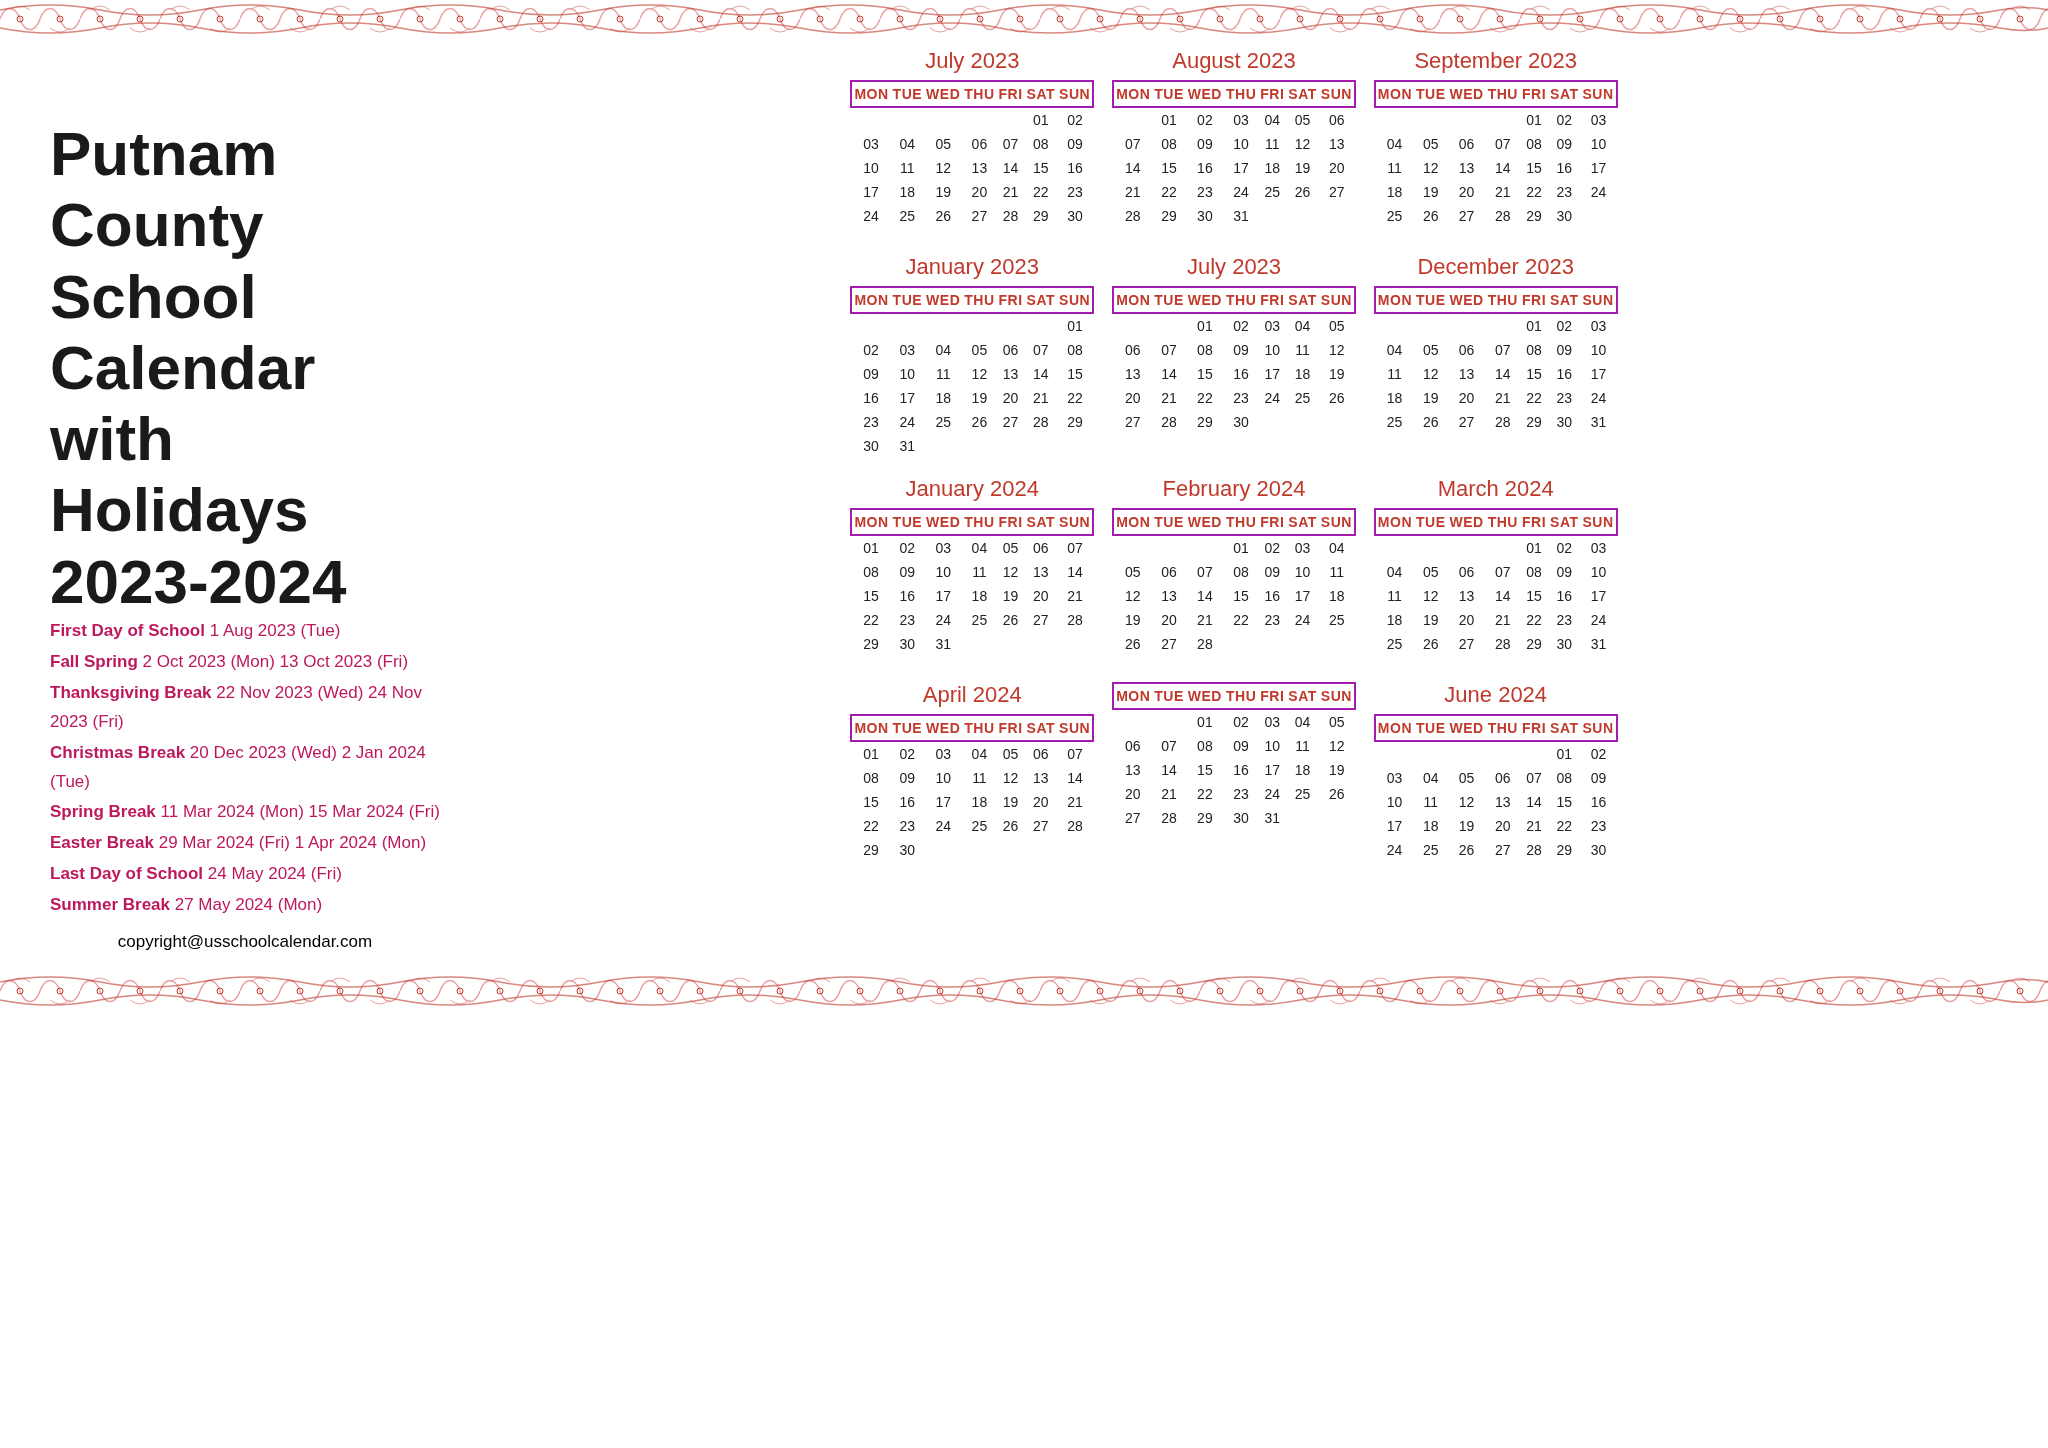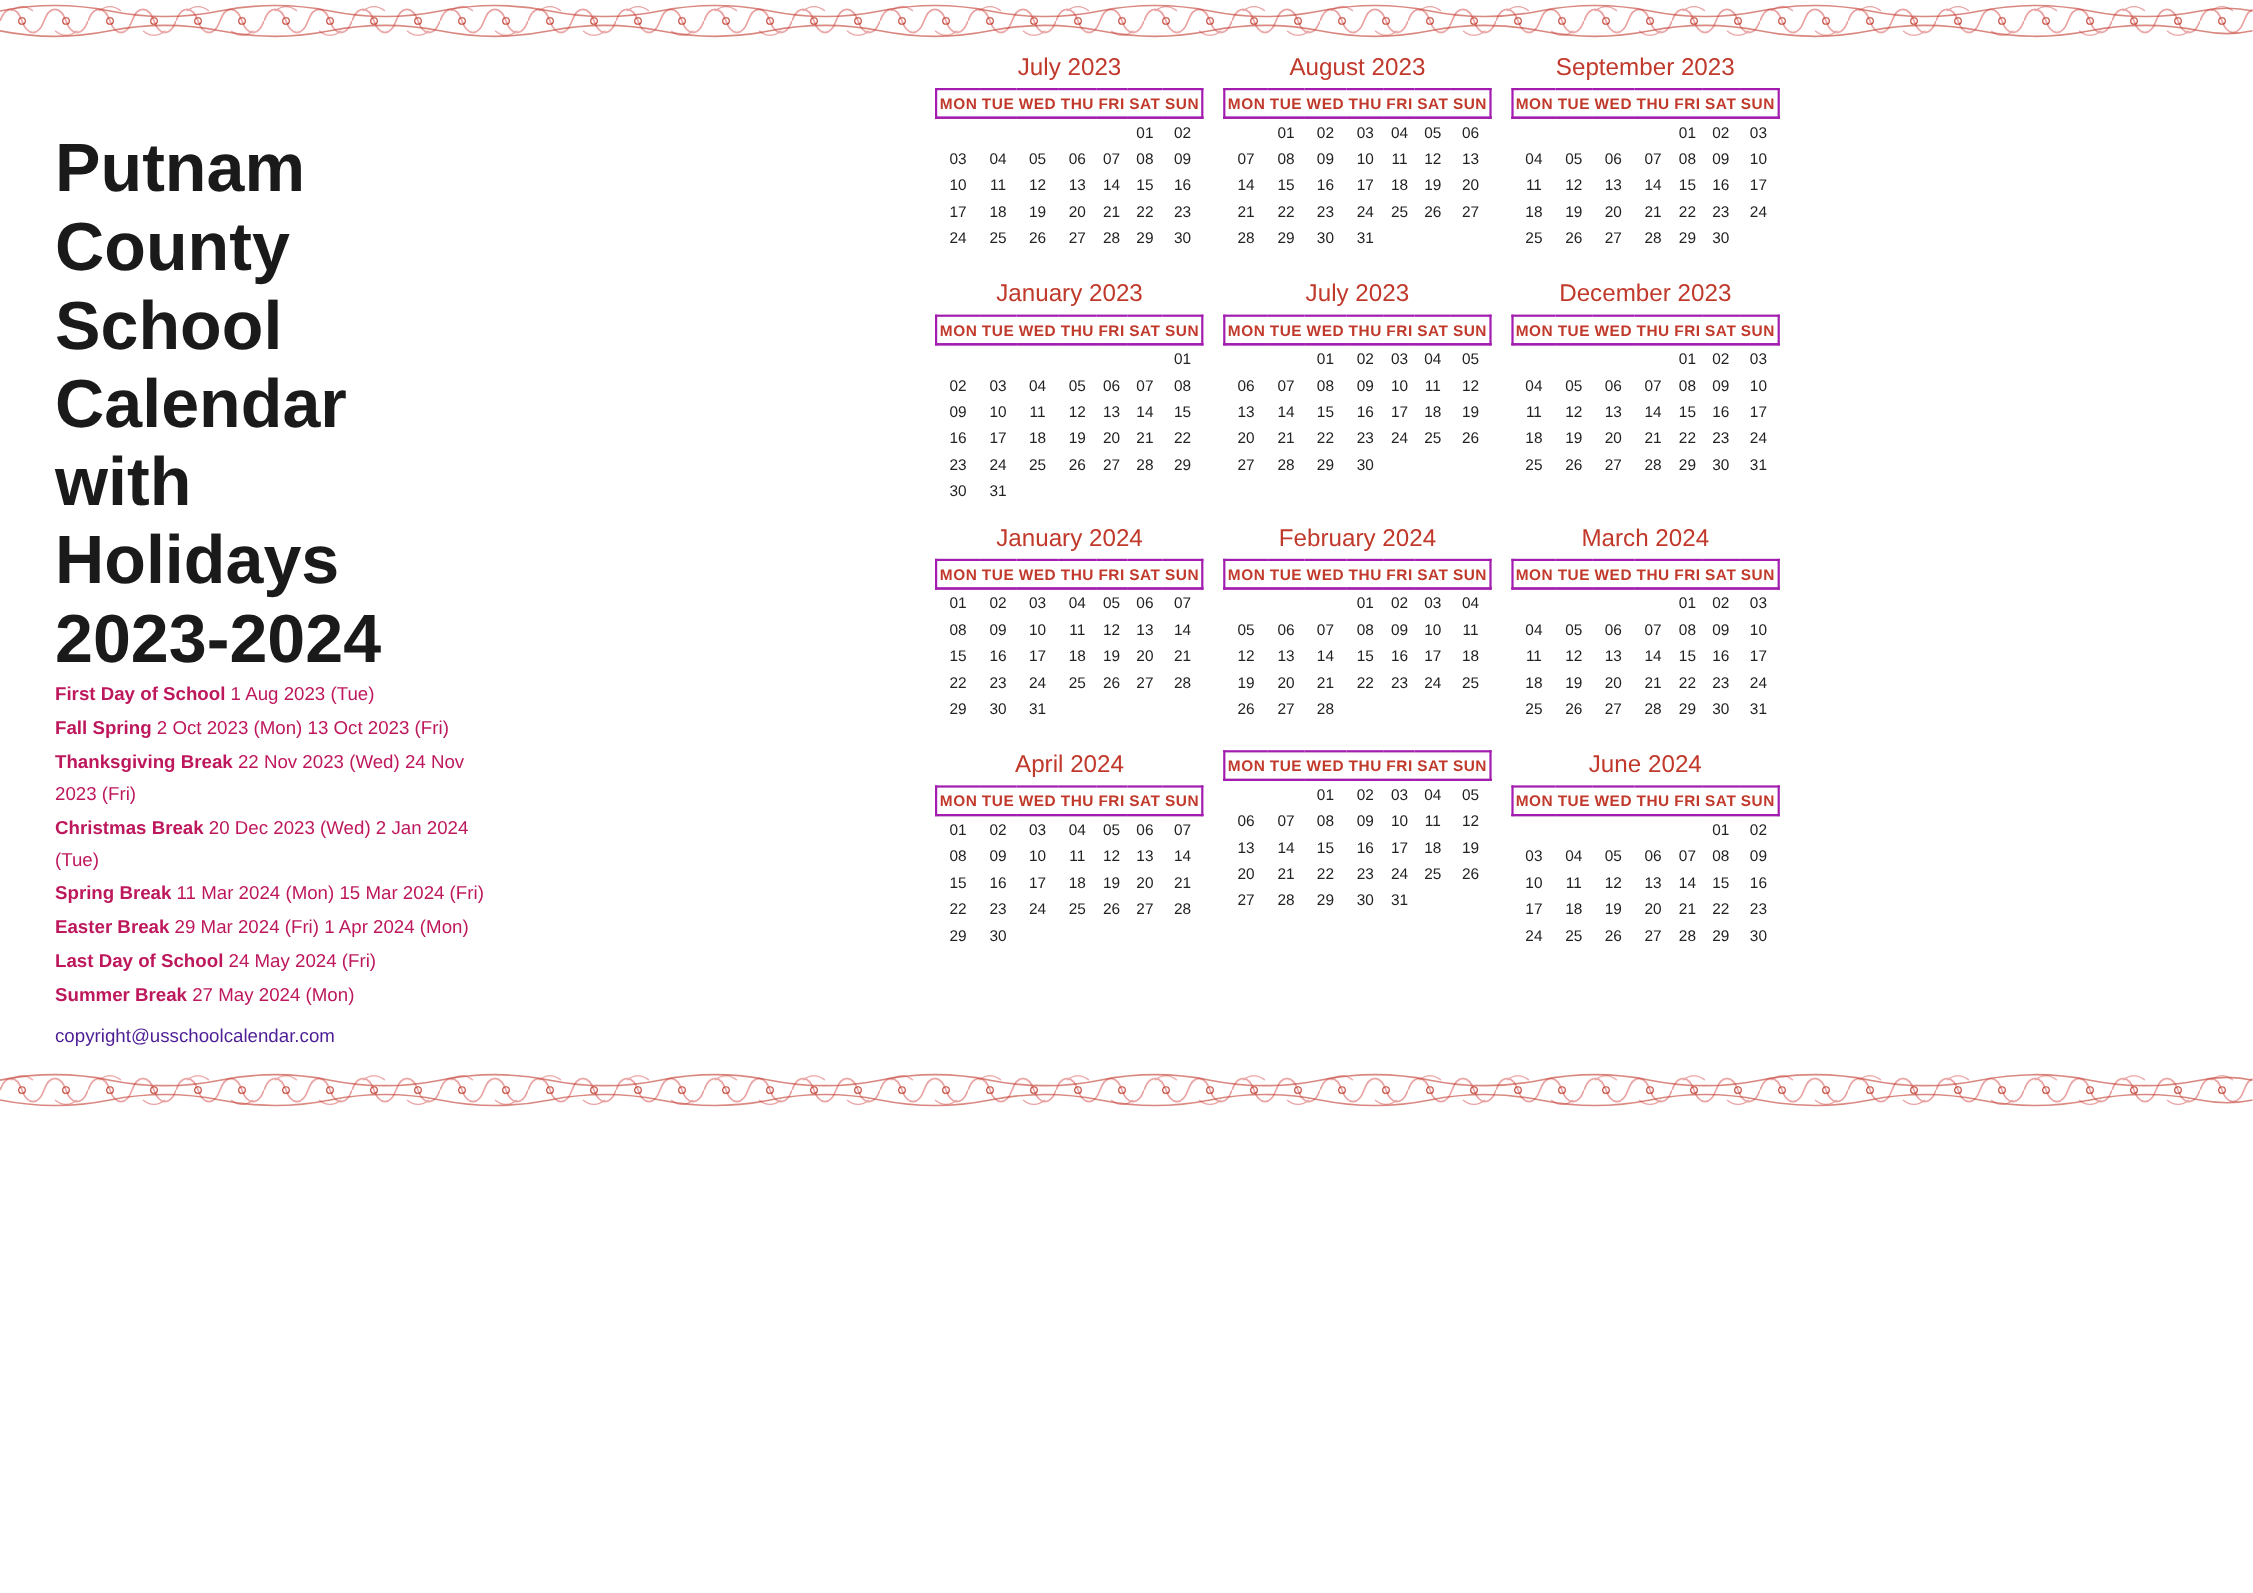--- a/index.html
+++ b/index.html
@@ -57,22 +57,23 @@
       line-height: 1.7;
       margin-top: auto;
     }
 
     .holidays-info p {
       margin-bottom: 2px;
     }
 
     .copyright {
       font-size: 17px;
-      color: #4c1d95;
+      color: #000000;
       margin-top: 10px;
+      text-align: center;
     }
 
     
     .calendars-panel {
       flex: 1;
       display: flex;
       flex-direction: column;
       gap: 18px;
       padding: 0 10px;
       align-items: center;

